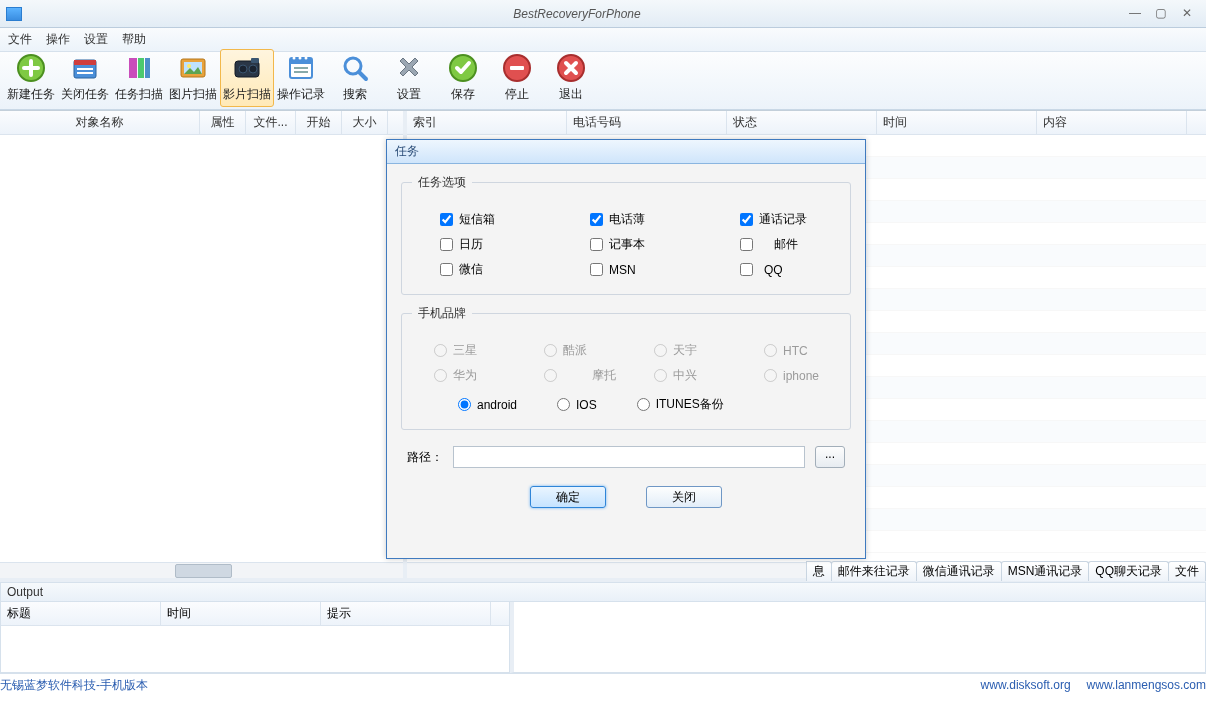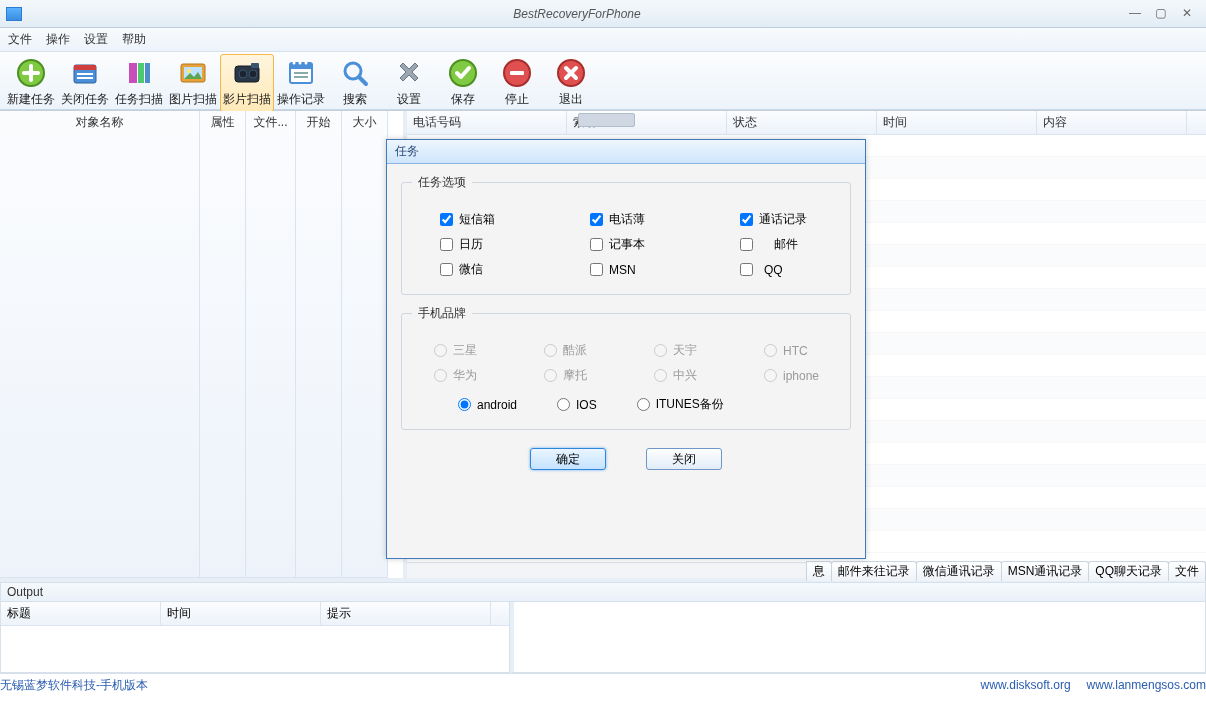--- a/index.html
+++ b/index.html
@@ -9,28 +9,28 @@
 .titlebar { height: 28px; background: linear-gradient(#f4f8fb,#e2ecf5); border-bottom: 1px solid #bcd; display:flex; align-items:center; padding:0 6px; }
 .app-icon { width:16px; height:14px; background:linear-gradient(#5bb3ff,#3a8de0); display:inline-block; margin-right:10px; border:1px solid #2a7dd0;}
 .title-text { flex:1; text-align:center; color:#555;font-style:italic; }
 .win-btn { width:26px; height:16px; color:#666; text-align:center; cursor:pointer; }
 
 
 .menubar { height:24px; background:linear-gradient(#f9fbfd,#ecf3fa); border-bottom:1px solid #d6e1ec; display:flex; align-items:center; padding:0 8px; gap:14px; }
 .menubar span { color:#333; cursor:pointer; }
 
 
-.toolbar { height:58px; background:linear-gradient(#fcfdfe,#ecf3fa); border-bottom:1px solid #c9d8e6; display:flex; align-items:flex-start; padding:2px 4px; }
+.toolbar { height:58px; background:linear-gradient(#fcfdfe,#ecf3fa); border-bottom:1px solid #c9d8e6; display:flex; align-items:flex-end; padding:2px 4px; }
 .tb-btn { width:54px; text-align:center; font-size:12px; color:#222; cursor:pointer; padding:2px 0 3px; border:1px solid transparent; }
 .tb-btn.active { border:1px solid #f2b84b; background:linear-gradient(#fff5de,#ffe9b7); border-radius:3px; }
 .tb-icon { width:32px; height:32px; margin:0 auto 2px; display:block; border-radius:4px; }
 
 
 .main { display:flex; height:468px; border-top:1px solid #c3cfda;}
-.left-pane { width:407px; border-right:4px solid #e8eef5; display:flex; flex-direction:row; background:#fff;}
+.left-pane { width:407px; border-right:4px solid #e8eef5; display:flex; flex-direction:column; background:#fff;}
 .left-head { display:flex; background:linear-gradient(#fbfcfe,#edf3fa); border-bottom:1px solid #dbe4ee;}
 .left-head .col { border-right:1px solid #dbe4ee; padding:3px 6px; color:#333;text-align:center;}
 .left-body { flex:1; background:#fff; position:relative;}
 .left-scroll { height:16px; background:#f2f4f7; border-top:1px solid #dbe4ee; position:relative;}
 .left-scroll::after{content:"";position:absolute;left:175px;top:1px;width:55px;height:12px;background:#cfd8e2;border:1px solid #b0bcc8;border-radius:2px;}
 
 .right-pane { flex:1; display:flex; flex-direction:column; }
 .right-head { display:flex; background:linear-gradient(#fbfcfe,#edf3fa); border-bottom:1px solid #dbe4ee; }
 .right-head .col { border-right:1px solid #dbe4ee; padding:3px 6px; color:#333; }
 .right-body { flex:1; background:#fff;}
@@ -181,22 +181,22 @@
         <div class="col" style="width: 46px;">属性</div>
         <div class="col" style="width: 50px;">文件...</div>
         <div class="col" style="width: 46px;">开始</div>
         <div class="col" style="width: 46px;">大小</div>
       </div>
     <div class="left-body"></div>
     <div class="left-scroll"></div>
   </div>
   <div class="right-pane">
     <div class="right-head" id="rhead">
+        <div class="col" style="width: 160px;">索引</div>
         <div class="col" style="width: 160px;">电话号码</div>
-        <div class="col" style="width: 160px;">索引</div>
         <div class="col" style="width: 150px;">状态</div>
         <div class="col" style="width: 160px;">时间</div>
         <div class="col" style="width: 150px;">内容</div>
       </div>
     <div class="right-body" id="rbody">
         <div class="row"></div>
         <div class="row alt"></div>
         <div class="row"></div>
         <div class="row alt"></div>
         <div class="row"></div>
@@ -320,21 +320,21 @@
           <label class="rad" style="width: 72px;">
             <input type="radio" disabled="" style="">
             <span>HTC</span>
           </label>
         </div>
         <div class="opt-row brand">
           <label class="rad" style="width: 72px;">
             <input type="radio" disabled="" style="">
             <span>华为</span>
           </label>
-          <label class="rad" style="width: 72px;">
+          <label class="rad" style="width: 72px; justify-content: space-between;">
             <input type="radio" disabled="" style="">
             <span>摩托</span>
           </label>
           <label class="rad" style="width: 72px;">
             <input type="radio" disabled="" style="">
             <span>中兴</span>
           </label>
           <label class="rad" style="width: 72px;">
             <input type="radio" disabled="" style="">
             <span>iphone</span>
@@ -350,18 +350,23 @@
           <input type="radio" name="plat" style="">
           <span>IOS</span>
         </label>
         <label class="rad">
           <input type="radio" name="plat" style="">
           <span>ITUNES备份</span>
         </label>
       </div>
   </fieldset>
 
+  <div class="path-row">
+    <span>路径：</span>
+    <input type="text" value="" style="">
+    <div class="browse-btn">...</div>
+  </div>
 
   <div class="dlg-btns">
     <div class="dlg-btn primary">确定</div>
     <div class="dlg-btn">关闭</div>
   </div>
 </div>
 
 </body></html>

